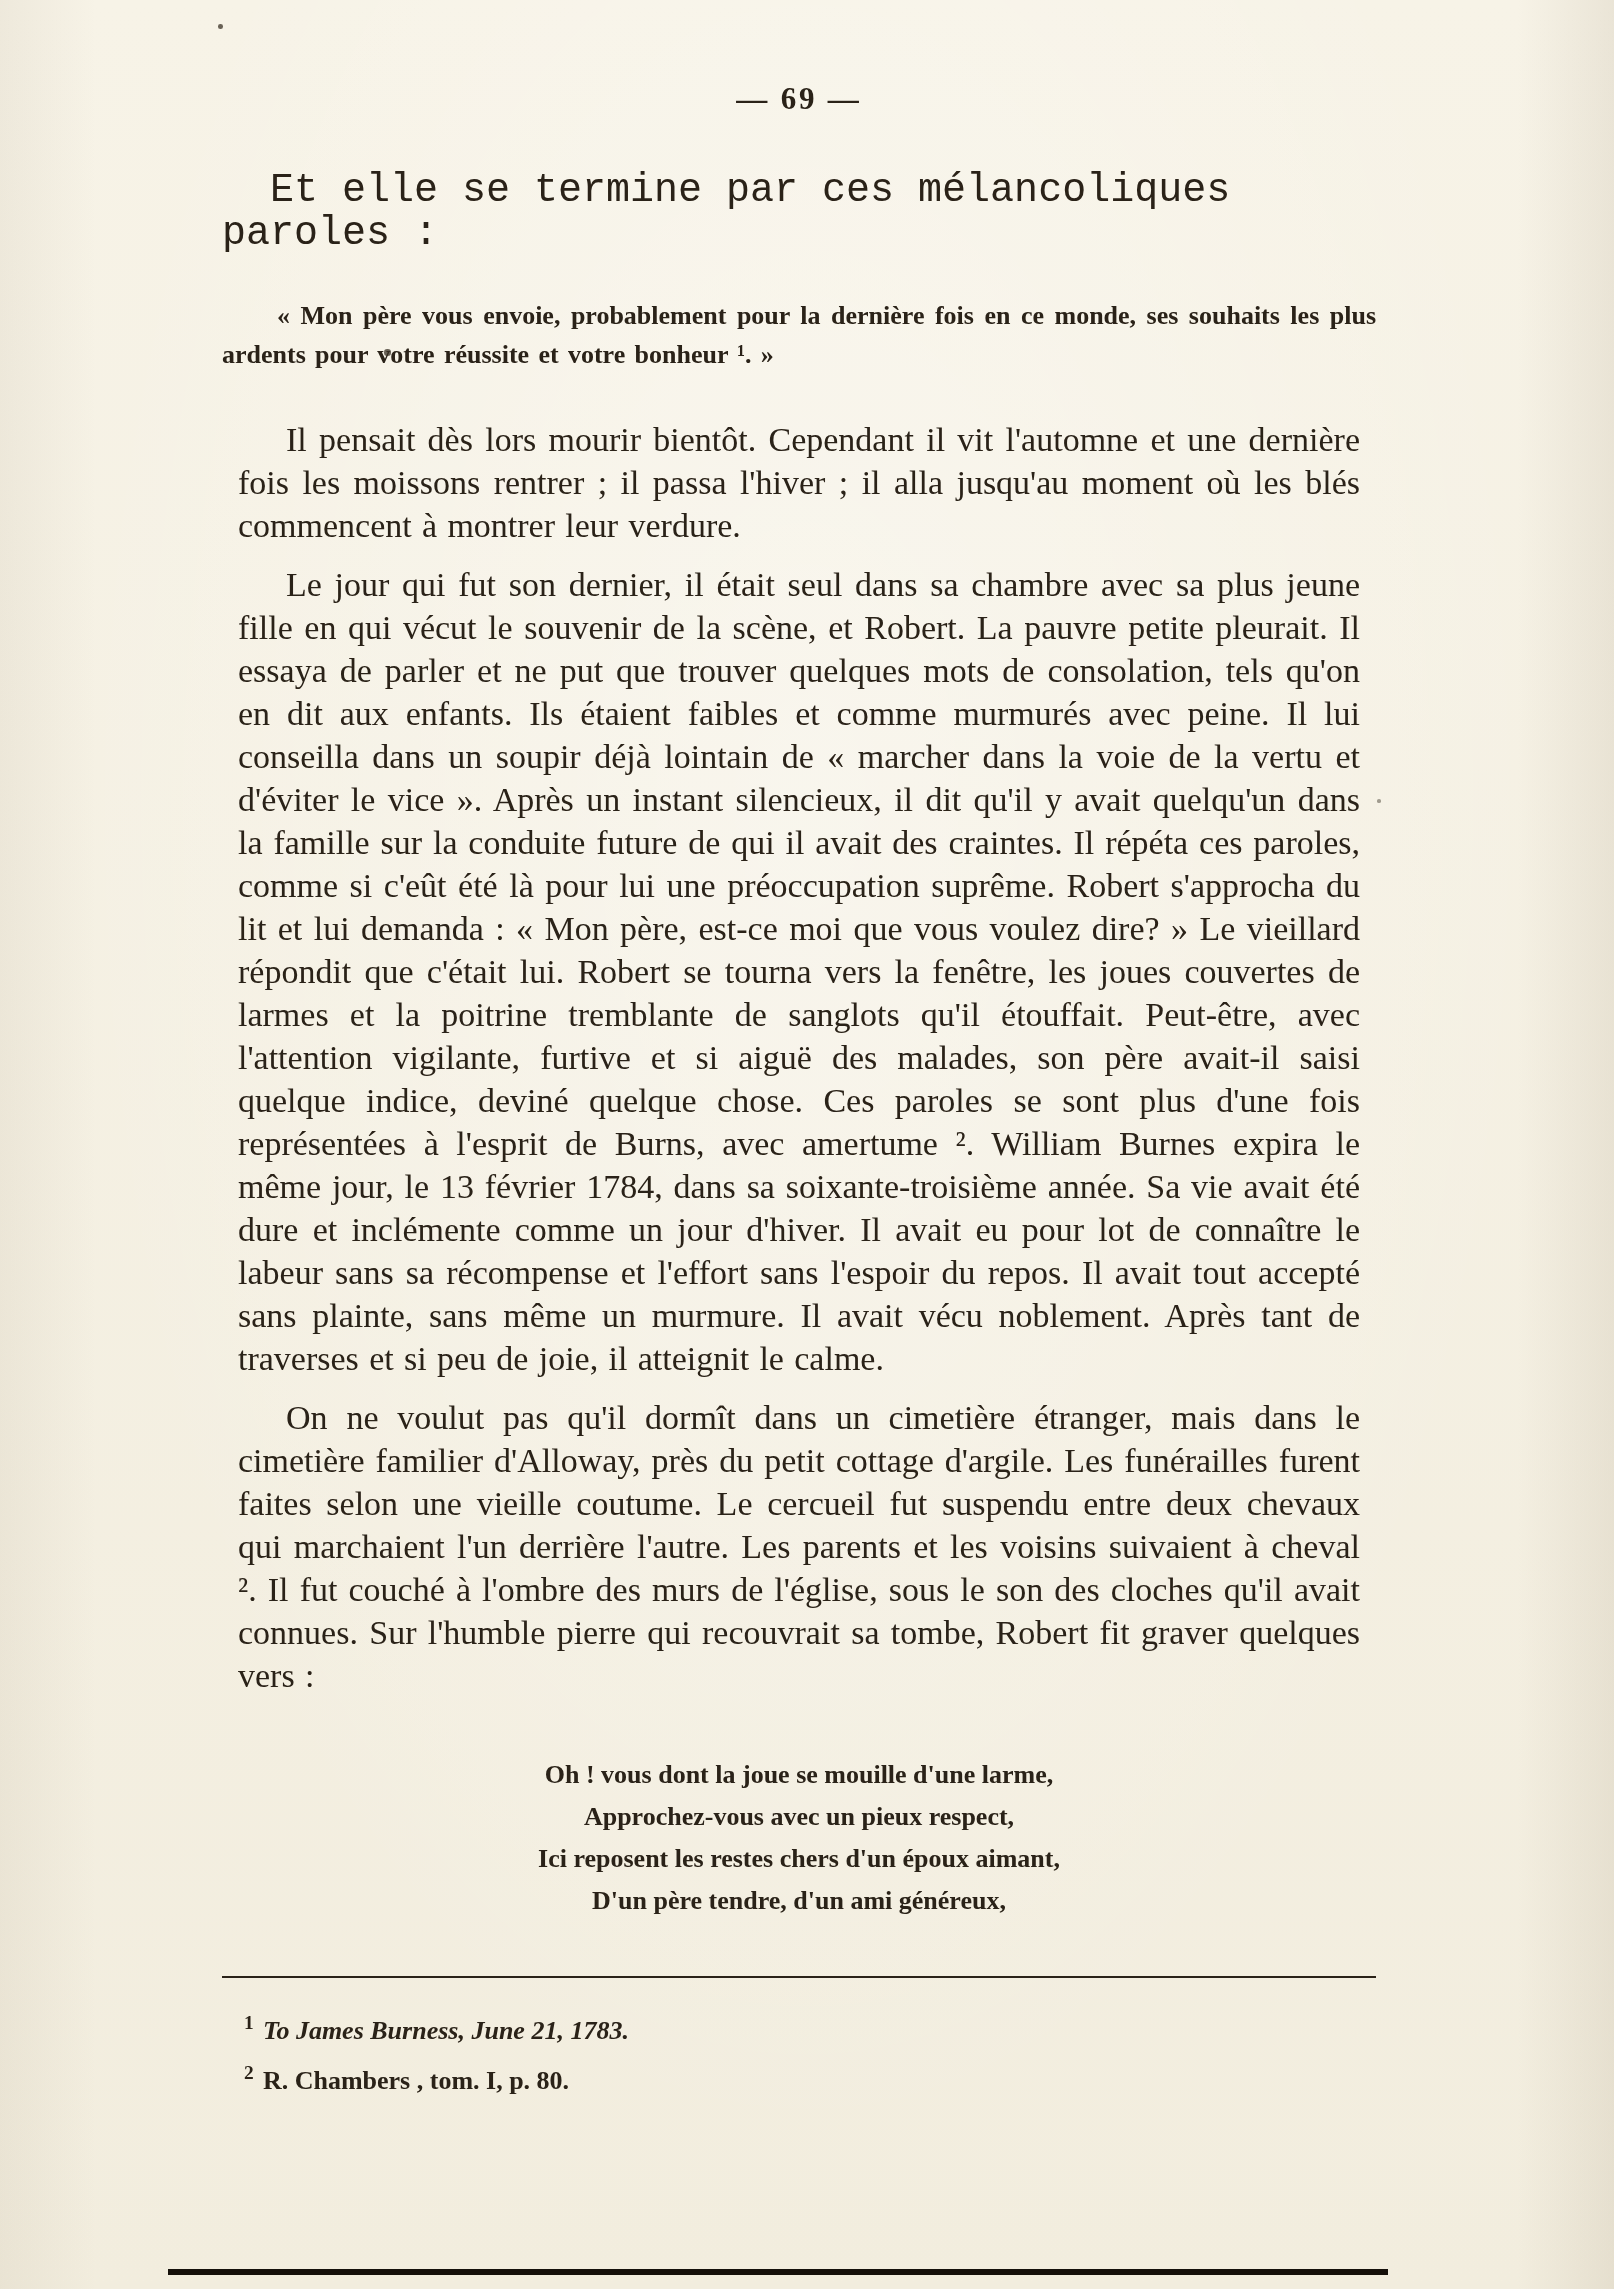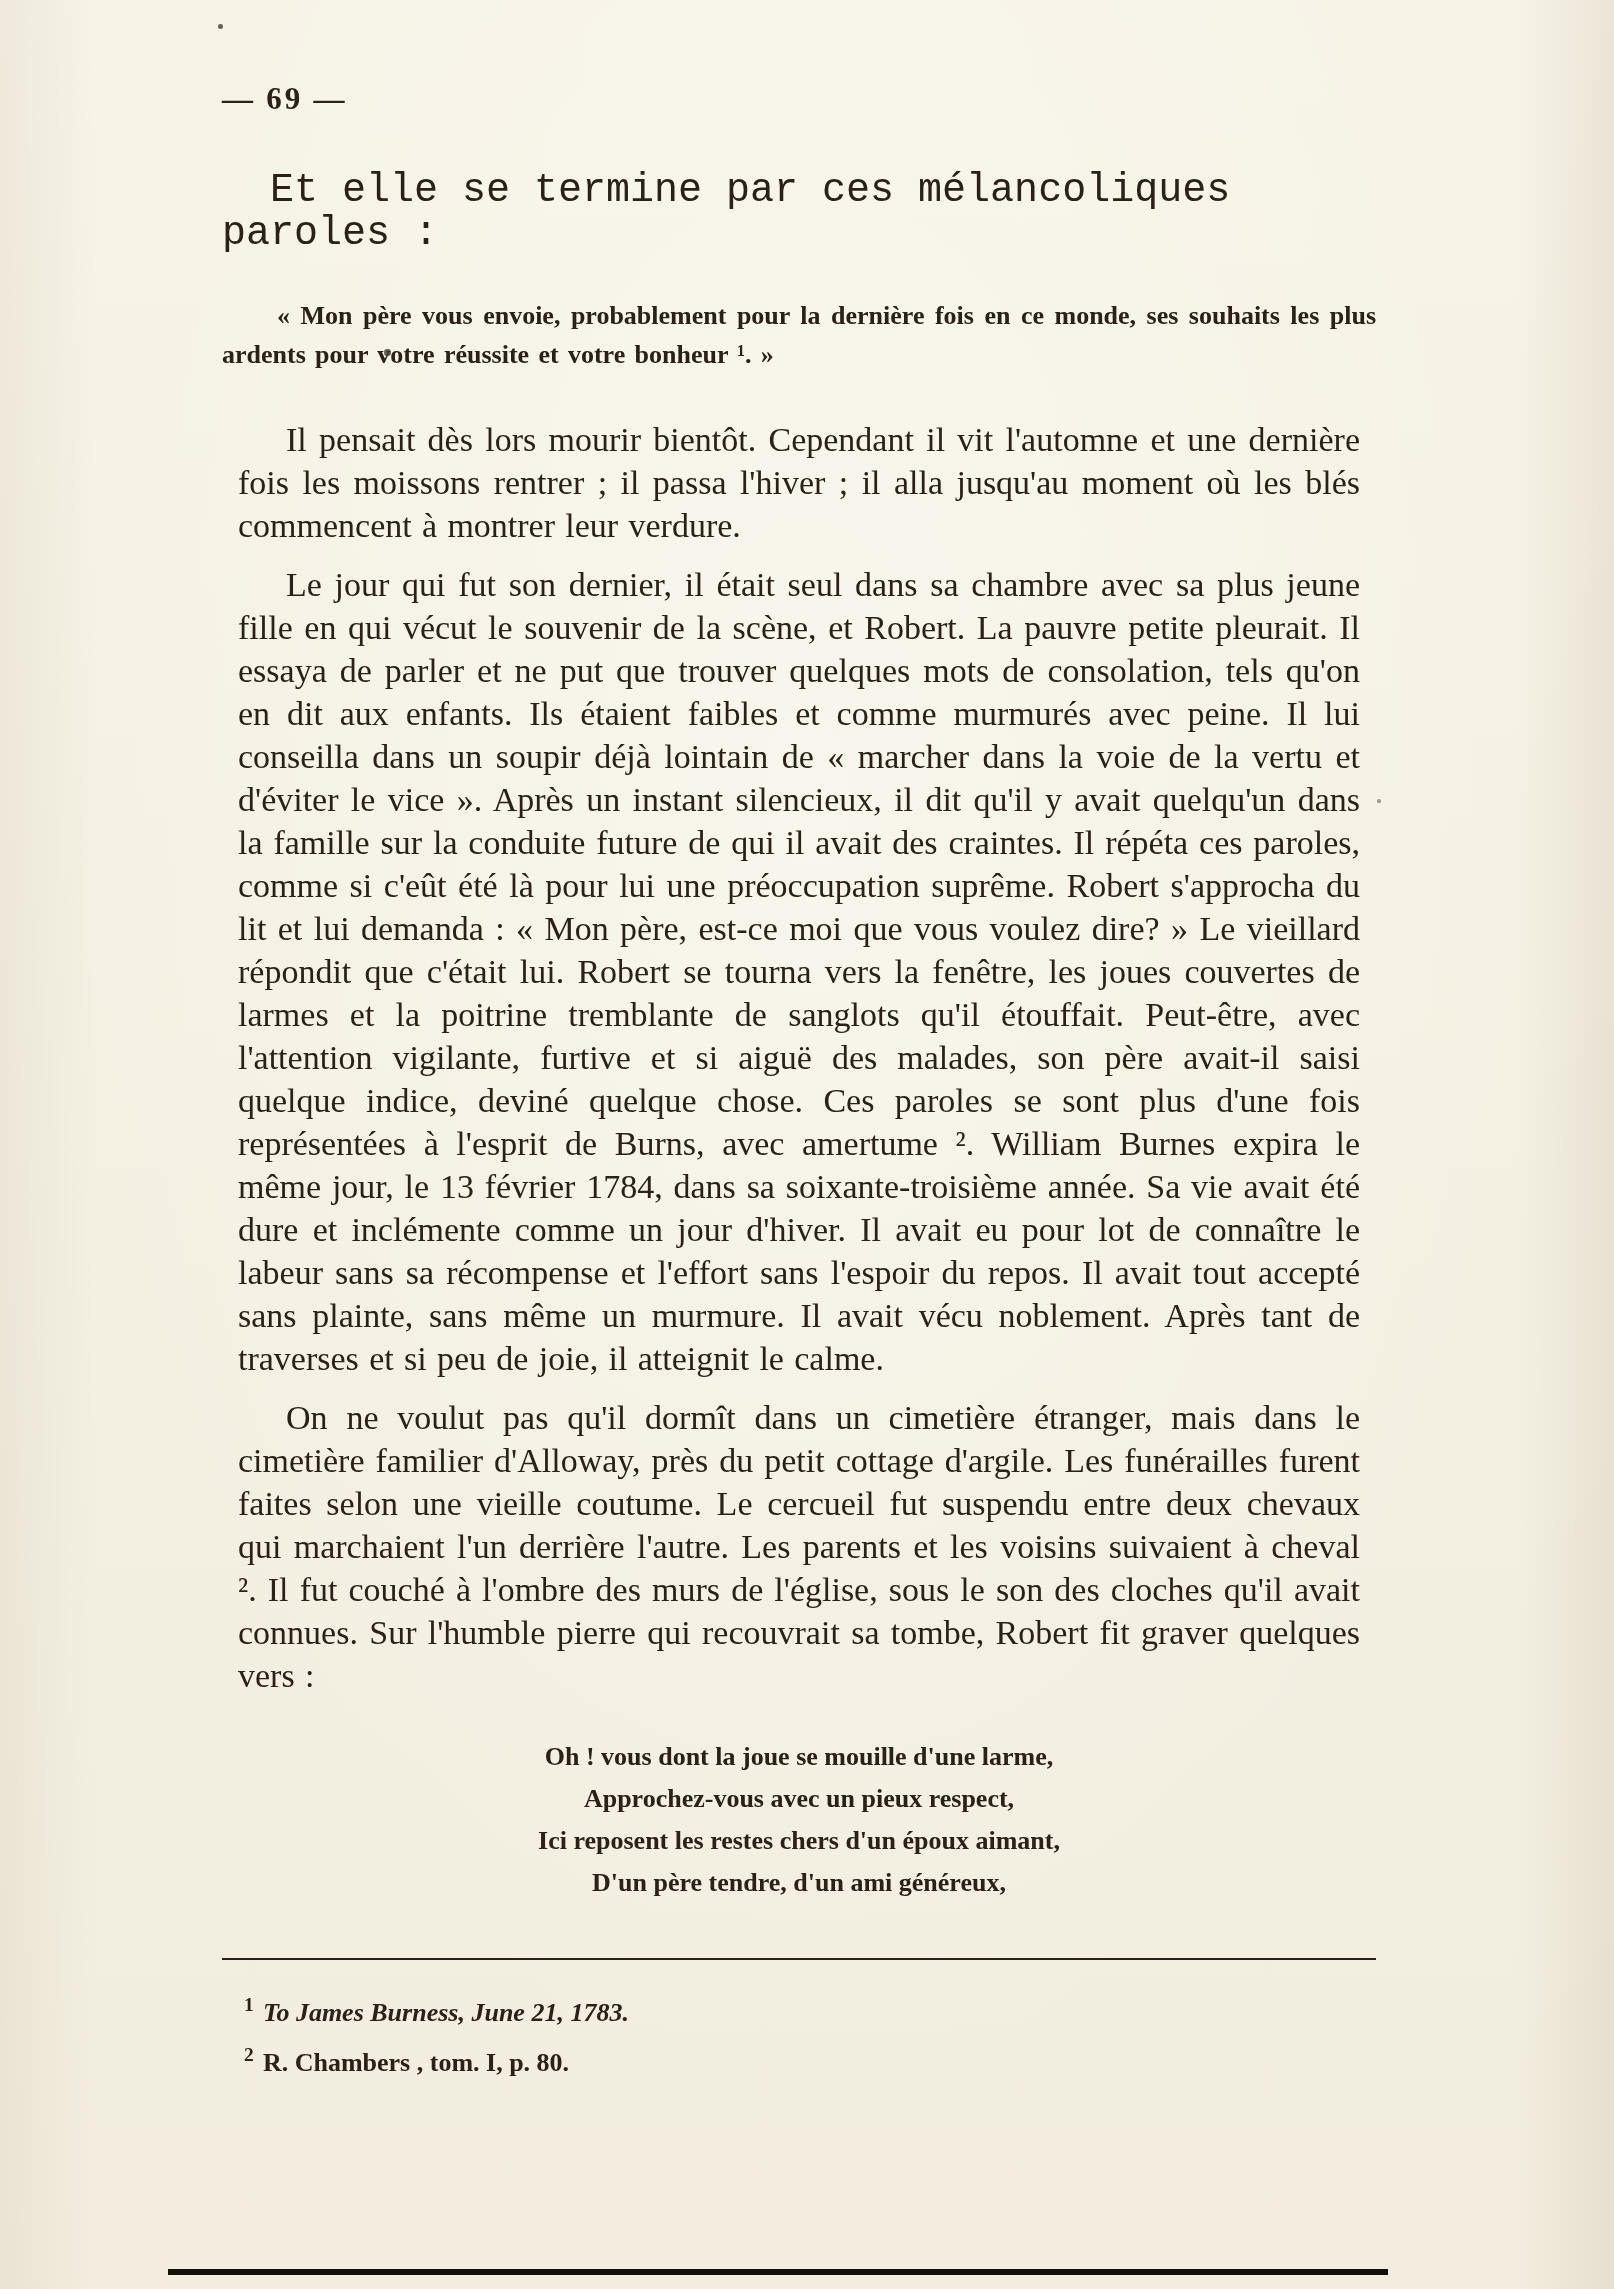--- a/index.html
+++ b/index.html
@@ -23,20 +23,21 @@
       linear-gradient(90deg, rgba(120,100,70,0.07) 0%, rgba(0,0,0,0) 6%, rgba(0,0,0,0) 94%, rgba(120,100,70,0.10) 100%),
       linear-gradient(#f7f3e7, #f2edde);
   }
   .text-block {
     position: absolute;
     left: 222px;
     top: 81px;
     width: 1154px;
   }
   .page-number {
+    text-align: center;
     font-size: 31px;
     font-weight: bold;
     letter-spacing: 2.8px;
     margin: 0 0 52px 0;
   }
   .intro {
     font-size: 40px;
     line-height: 43px;
     text-indent: 48px;
     margin: 0 0 41px 0;
@@ -53,21 +54,21 @@
   }
   .body-para {
     font-size: 34px;
     line-height: 43px;
     text-align: justify;
     text-indent: 48px;
     margin: 16px;
     word-spacing: 1.8px;
   }
   .verse {
-    margin: 39px 0 0 0;
+    margin: 57px 0 0 0;
     text-align: center;
     font-size: 26px;
     line-height: 42px;
     font-weight: bold;
   }
   .fn-rule {
     border: none;
     border-top: 2.8px solid #2a2218;
     width: 100%;
     margin: 54px 0 24px 0;

